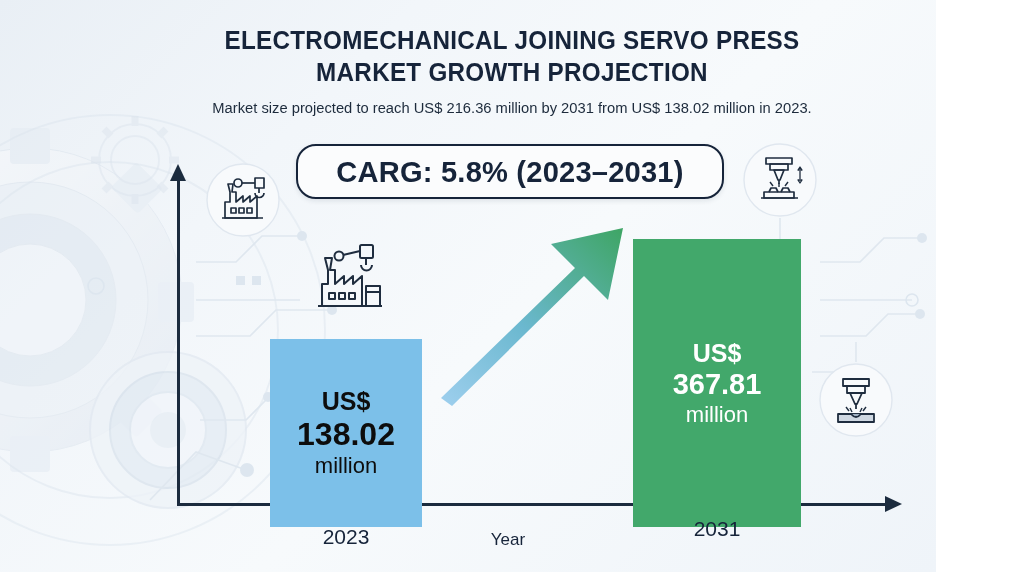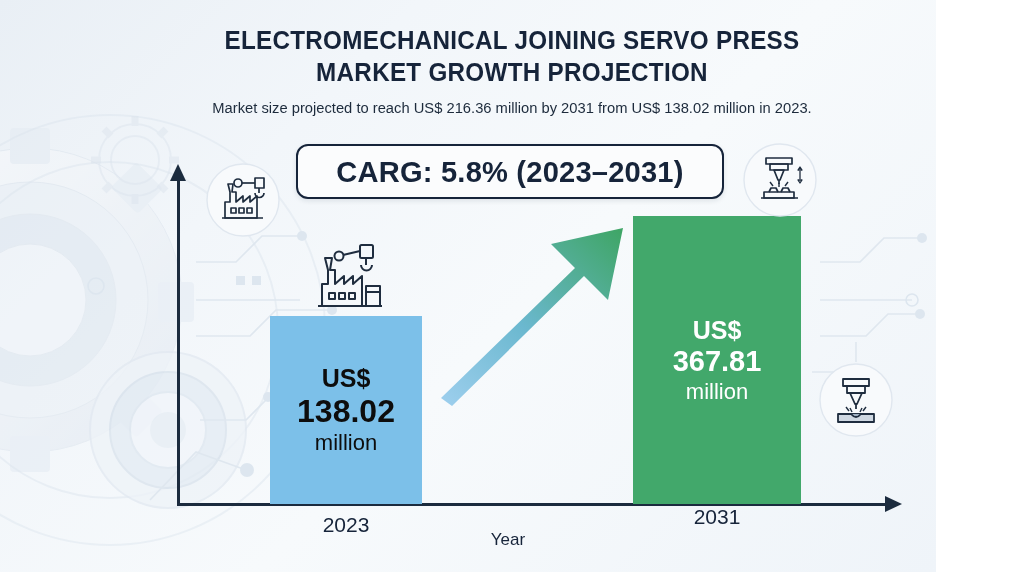--- a/index.html
+++ b/index.html
@@ -58,21 +58,21 @@
   
   .carg-badge {
     position: absolute;
     left: 296px;
     top: 144px;
     width: 428px;
     height: 55px;
     box-sizing: border-box;
     background: #fbfcfd;
     border: 2.5px solid #16243a;
-    border-radius: 12px;
+    border-radius: 20px;
     display: flex;
     align-items: center;
     justify-content: center;
     box-shadow: 0 2px 5px rgba(20,35,55,0.10);
   }
   .carg-text {
     color: #16243a;
     font-size: 30px;
     font-weight: bold;
     letter-spacing: 0.2px;
@@ -105,20 +105,21 @@
     border-left: 17px solid #1b2b3e;
   }
 
   .bar {
     position: absolute;
     display: flex;
     flex-direction: column;
     align-items: center;
     justify-content: center;
     box-sizing: border-box;
+    margin-top: 23px;
   }
   #bar-2023 {
     left: 270px;
     top: 316px;
     width: 152px;
     height: 188px;
     background: #7cc0e9;
   }
   #bar-2031 {
     left: 633px;
@@ -139,20 +140,21 @@
   #bar-2031 .bar-cur { font-size: 25px; }
   #bar-2031 .bar-val { font-size: 29px; }
   #bar-2031 .bar-unit { font-size: 22px; }
 
   .tick-label {
     position: absolute;
     color: #16243a;
     font-size: 21px;
     text-align: center;
     width: 160px;
+    margin-top: 12px;
   }
   #tick-2023 { left: 266px; top: 513px; }
   #tick-2031 { left: 637px; top: 505px; }
 
   #axis-title {
     position: absolute;
     left: 428px;
     top: 530px;
     width: 160px;
     text-align: center;

